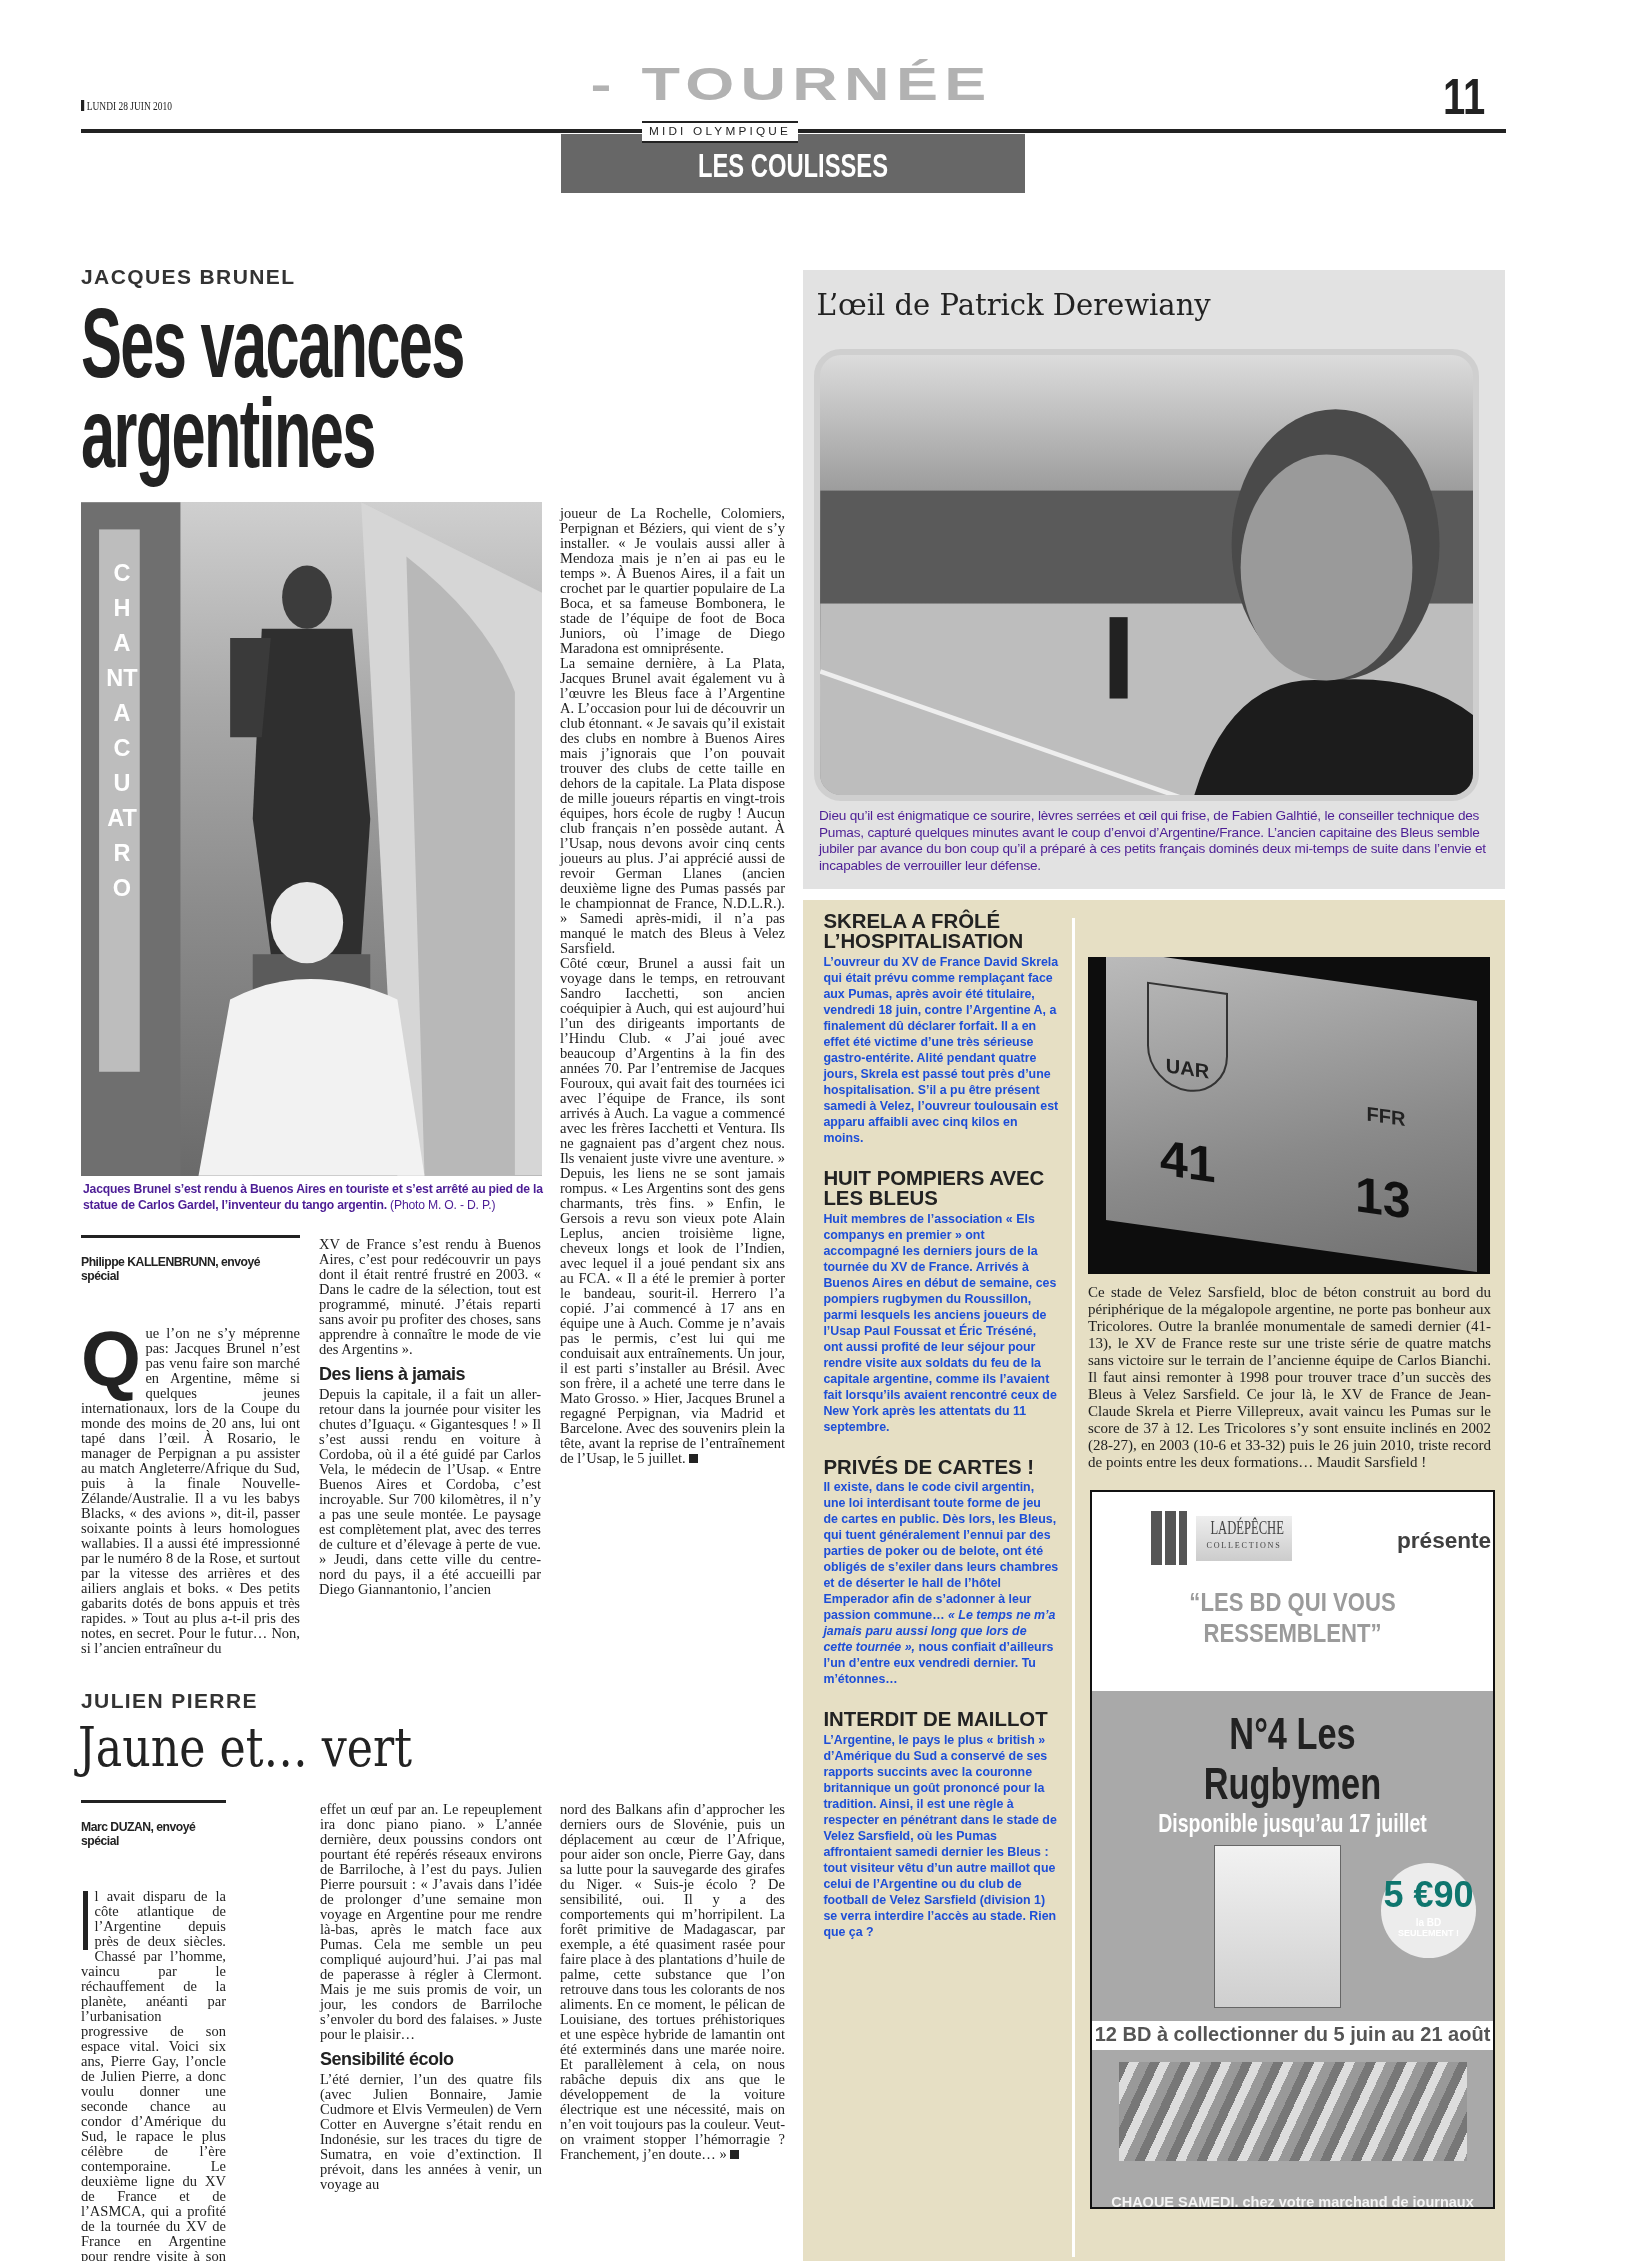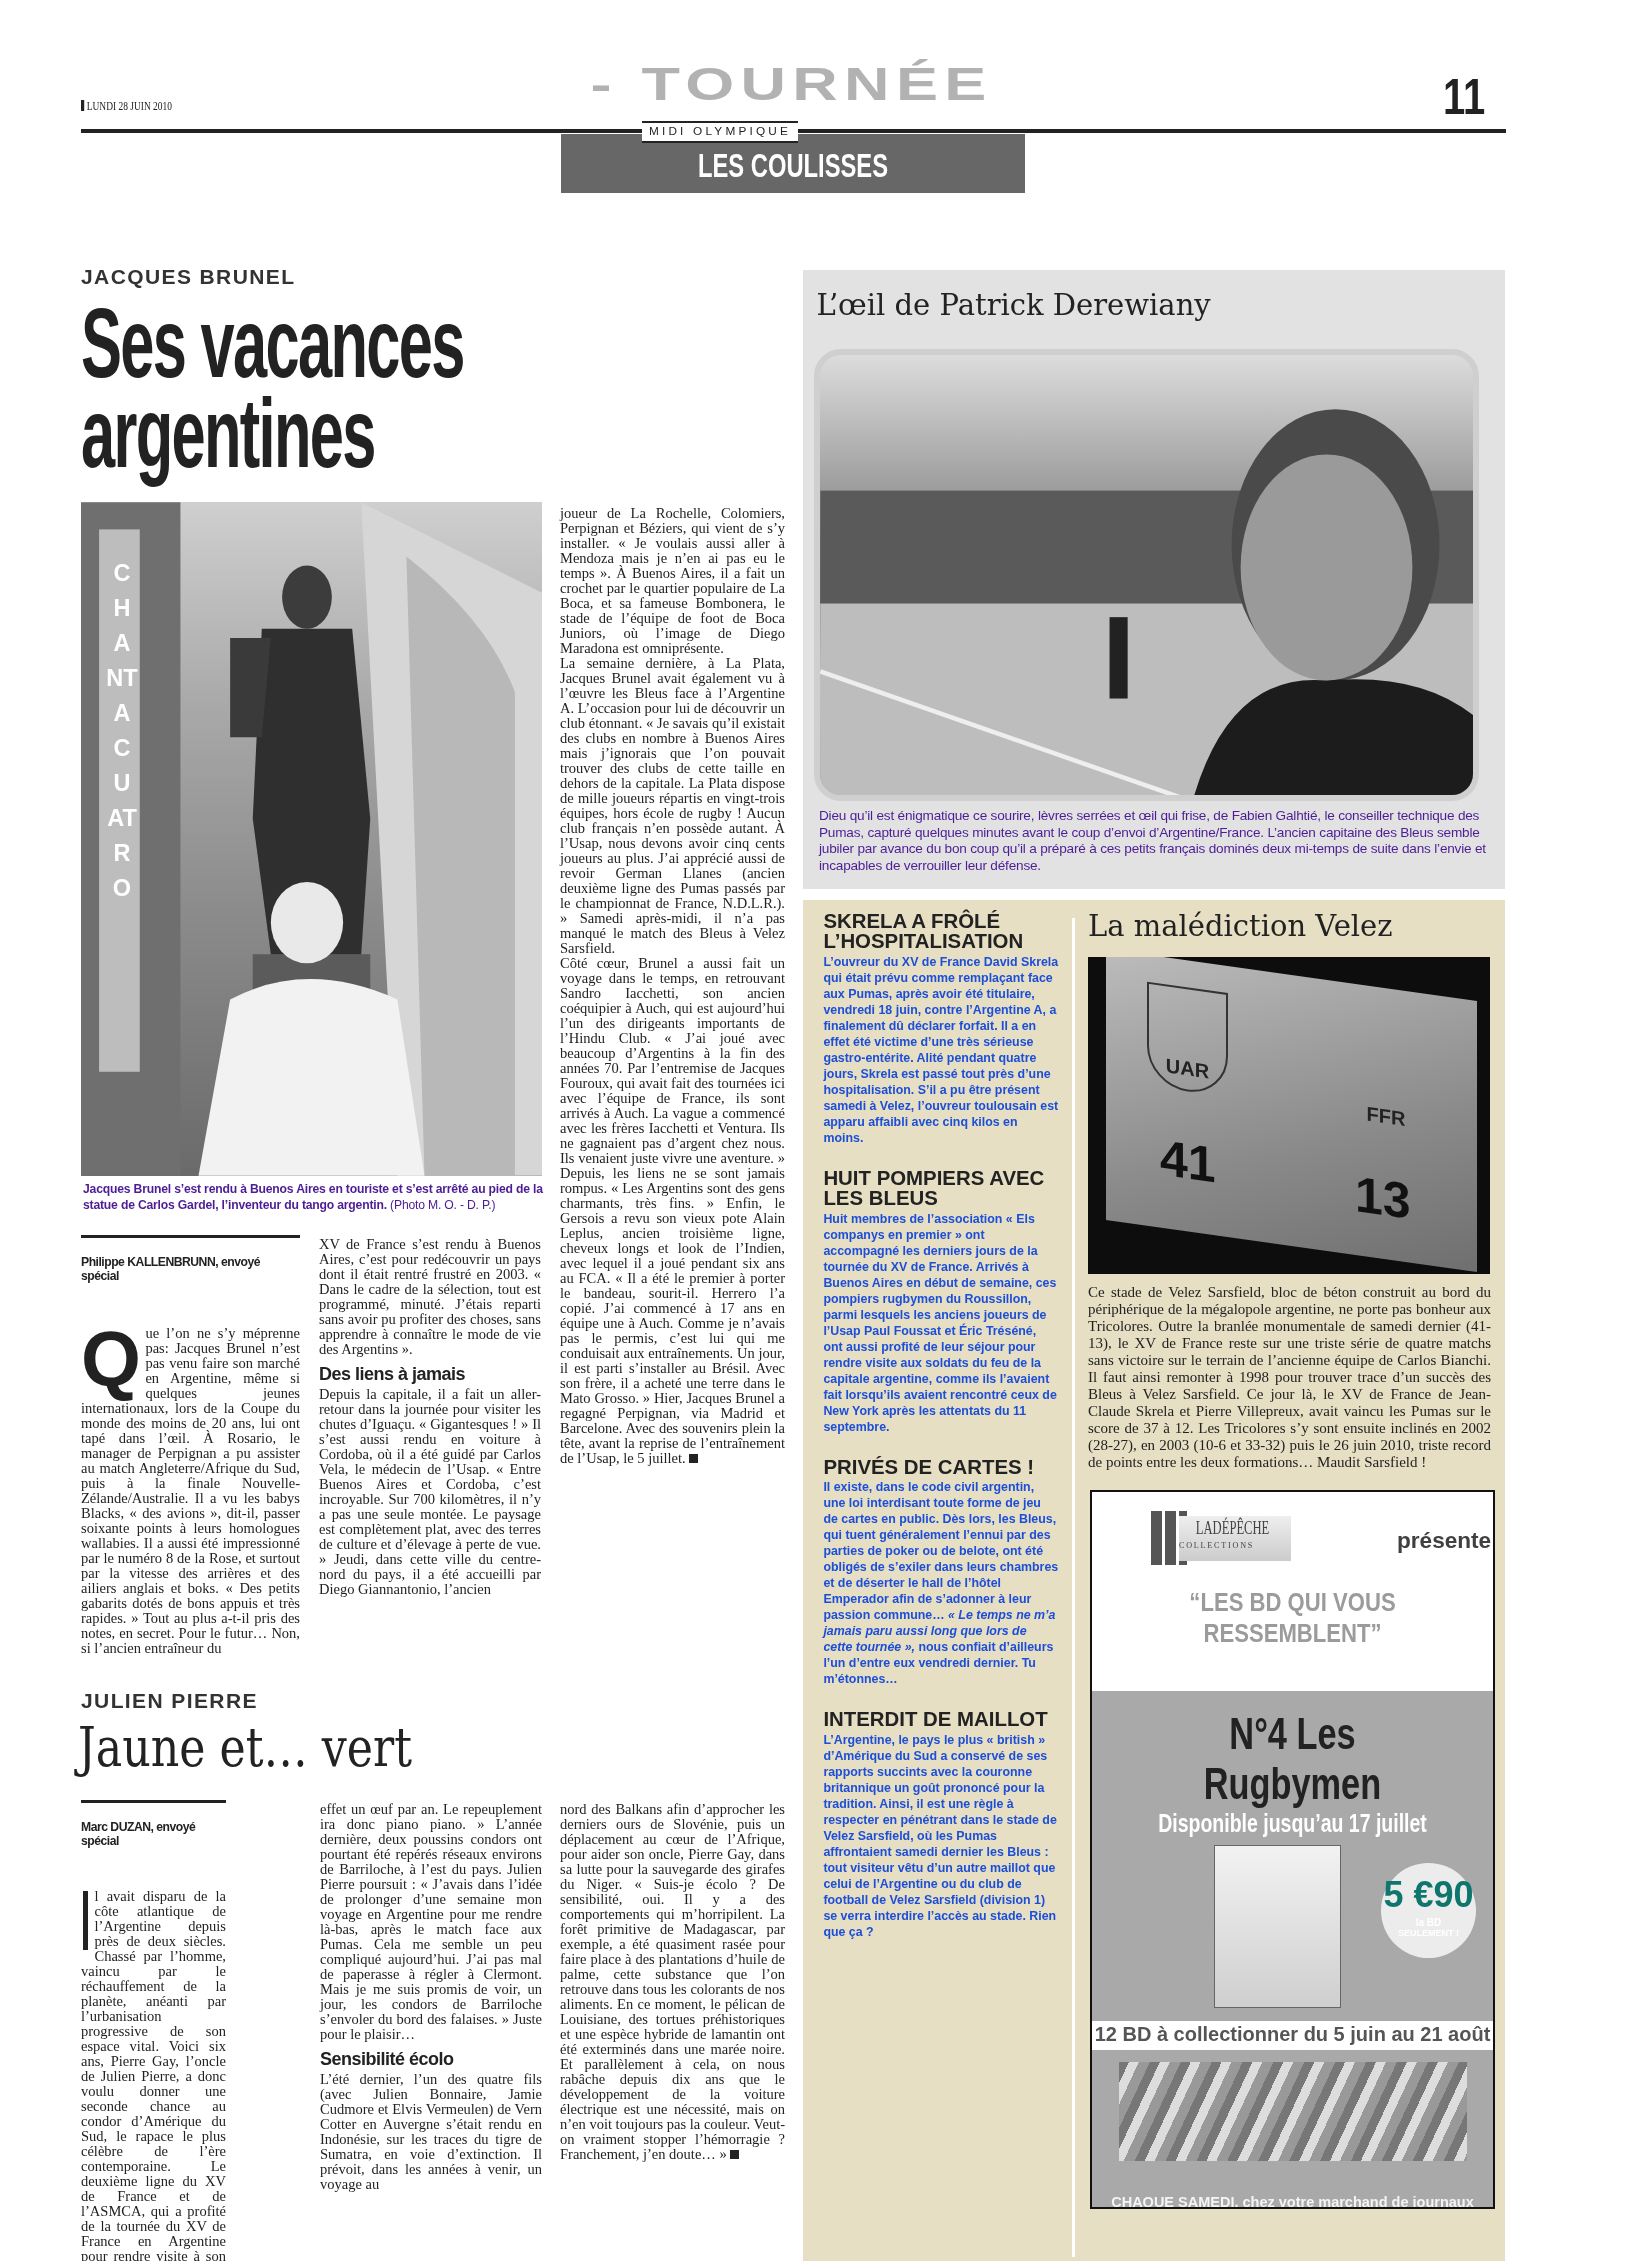--- a/index.html
+++ b/index.html
@@ -33,21 +33,21 @@
 .serif-title{font-family:"DejaVu Serif",serif;font-size:29px;color:#222}
 .brief h3{font-family:"Liberation Sans",sans-serif;font-weight:bold;font-size:20.4px;line-height:20px;margin-bottom:2.7px;color:#222}
 .brief p{font-family:"Liberation Sans",sans-serif;font-weight:bold;font-size:12.4px;line-height:16px;color:#1d4ed8;margin-bottom:22px}
 .brief p i{font-style:italic}
 .velez-text{font-family:"Liberation Serif",serif;font-size:15px;line-height:17px;text-align:justify}
 
 .ad{border:2.7px solid #111;background:#a9a9a9;overflow:hidden}
 .ad-top{background:#fff;height:199px;position:relative}
 .ad-logo{position:absolute;left:59px;top:19px;width:154px;height:54px}
 .ad-logo .bars{position:absolute;left:0;top:0;width:41px;height:54px;background:linear-gradient(90deg,#555 0 28%,#fff 28% 34%,#555 34% 62%,#fff 62% 68%,#555 68% 88%,#fff 88%)}
-.ad-logo .lbl{position:absolute;left:28px;top:4.5px;width:112px;height:45px;background:linear-gradient(#eee,#ccc);text-align:left;font-family:"Liberation Serif",serif;color:#444}
+.ad-logo .lbl{position:absolute;left:45px;top:4.5px;width:96px;height:45px;background:linear-gradient(#eee,#ccc);text-align:center;font-family:"Liberation Serif",serif;color:#444}
 .ad-logo .lbl .l1{font-size:18px;line-height:25px;transform:scaleX(.7)}
 .ad-logo .lbl .l2{font-size:8.1px;letter-spacing:1.8px}
 .ad-presente{position:absolute;left:305px;top:36px;font-family:"Liberation Sans",sans-serif;font-weight:bold;font-size:22.6px;color:#404040}
 .ad-slogan{position:absolute;left:0;top:95px;width:100%;text-align:center;font-family:"Liberation Sans",sans-serif;font-weight:bold;font-size:26px;color:#9b9b9b;transform:scaleX(.85)}
 .ad-title{text-align:center;font-family:"Liberation Sans",sans-serif;font-weight:bold;font-size:44px;color:#222;margin-top:18px;transform:scaleX(.78)}
 .ad-sub{text-align:center;font-family:"Liberation Sans",sans-serif;font-weight:bold;font-size:25px;color:#fff;transform:scaleX(.78)}
 .ad-price{position:absolute;left:344px;top:479px;width:90px;height:90px;border-radius:50%;background:#ececec;text-align:center;font-family:"Liberation Sans",sans-serif;font-weight:bold;color:#fff}
 </style>
 </head>
 <body>
@@ -152,21 +152,20 @@
     <div>
       <h3>PRIVÉS DE CARTES !</h3>
       <p><span>Il existe, dans le code civil argentin, une loi interdisant toute forme de jeu de cartes en public. Dès lors, les Bleus, qui tuent généralement l’ennui par des parties de poker ou de belote, ont été obligés de s’exiler dans leurs chambres et de déserter le hall de l’hôtel Emperador afin de s’adonner à leur passion commune…</span> <i>« Le temps ne m’a jamais paru aussi long que lors de cette tournée »,</i> <span>nous confiait d’ailleurs l’un d’entre eux vendredi dernier. Tu m’étonnes…</span></p>
     </div>
     <div>
       <h3>INTERDIT DE MAILLOT</h3>
       <p>L’Argentine, le pays le plus « british » d’Amérique du Sud a conservé de ses rapports succints avec la couronne britannique un goût prononcé pour la tradition. Ainsi, il est une règle à respecter en pénétrant dans le stade de Velez Sarsfield, où les Pumas affrontaient samedi dernier les Bleus : tout visiteur vêtu d’un autre maillot que celui de l’Argentine ou du club de football de Velez Sarsfield (division 1) se verra interdire l’accès au stade. Rien que ça ?</p>
     </div>
   </div>
 
-  <div class="abs serif-title" style="left:240px;top:9px;width:452px;padding-left:45px">La malédiction Velez</div>
   <div class="abs" style="left:285px;top:57px;width:402px;height:317px;background:#0d0d0d;overflow:hidden">
     <div class="abs" style="left:18px;top:18px;width:371px;height:271px;background:linear-gradient(160deg,#bcbcbc,#8a8a8a 60%,#6f6f6f);transform:skewY(8deg)">
       <div class="abs" style="left:41px;top:27px;width:81px;height:104px;border:2.7px solid #333;border-radius:0 0 41px 41px;text-align:center;padding-top:68px;font-family:'Liberation Sans',sans-serif;font-weight:bold;font-size:20px;color:#222">UAR</div>
       <div class="abs" style="left:235px;top:63px;width:90px;text-align:center;font-family:'Liberation Sans',sans-serif;font-weight:bold;font-size:20px;color:#222;padding-top:54px">FFR</div>
       <div class="abs" style="left:54px;top:172px;font-family:'Liberation Sans',sans-serif;font-weight:bold;font-size:50px;color:#111">41</div>
       <div class="abs" style="left:249px;top:181px;font-family:'Liberation Sans',sans-serif;font-weight:bold;font-size:50px;color:#111">13</div>
     </div>
   </div>
   <div class="abs velez-text" style="left:285px;top:384px;width:403px">Ce stade de Velez Sarsfield, bloc de béton construit au bord du périphérique de la mégalopole argentine, ne porte pas bonheur aux Tricolores. Outre la branlée monumentale de samedi dernier (41-13), le XV de France reste sur une triste série de quatre matchs sans victoire sur le terrain de l’ancienne équipe de Carlos Bianchi. Il faut ainsi remonter à 1998 pour trouver trace d’un succès des Bleus à Velez Sarsfield. Ce jour là, le XV de France de Jean-Claude Skrela et Pierre Villepreux, avait vaincu les Pumas sur le score de 37 à 12. Les Tricolores s’y sont ensuite inclinés en 2002 (28-27), en 2003 (10-6 et 33-32) puis le 26 juin 2010, triste record de points entre les deux formations… Maudit Sarsfield !</div>
 

